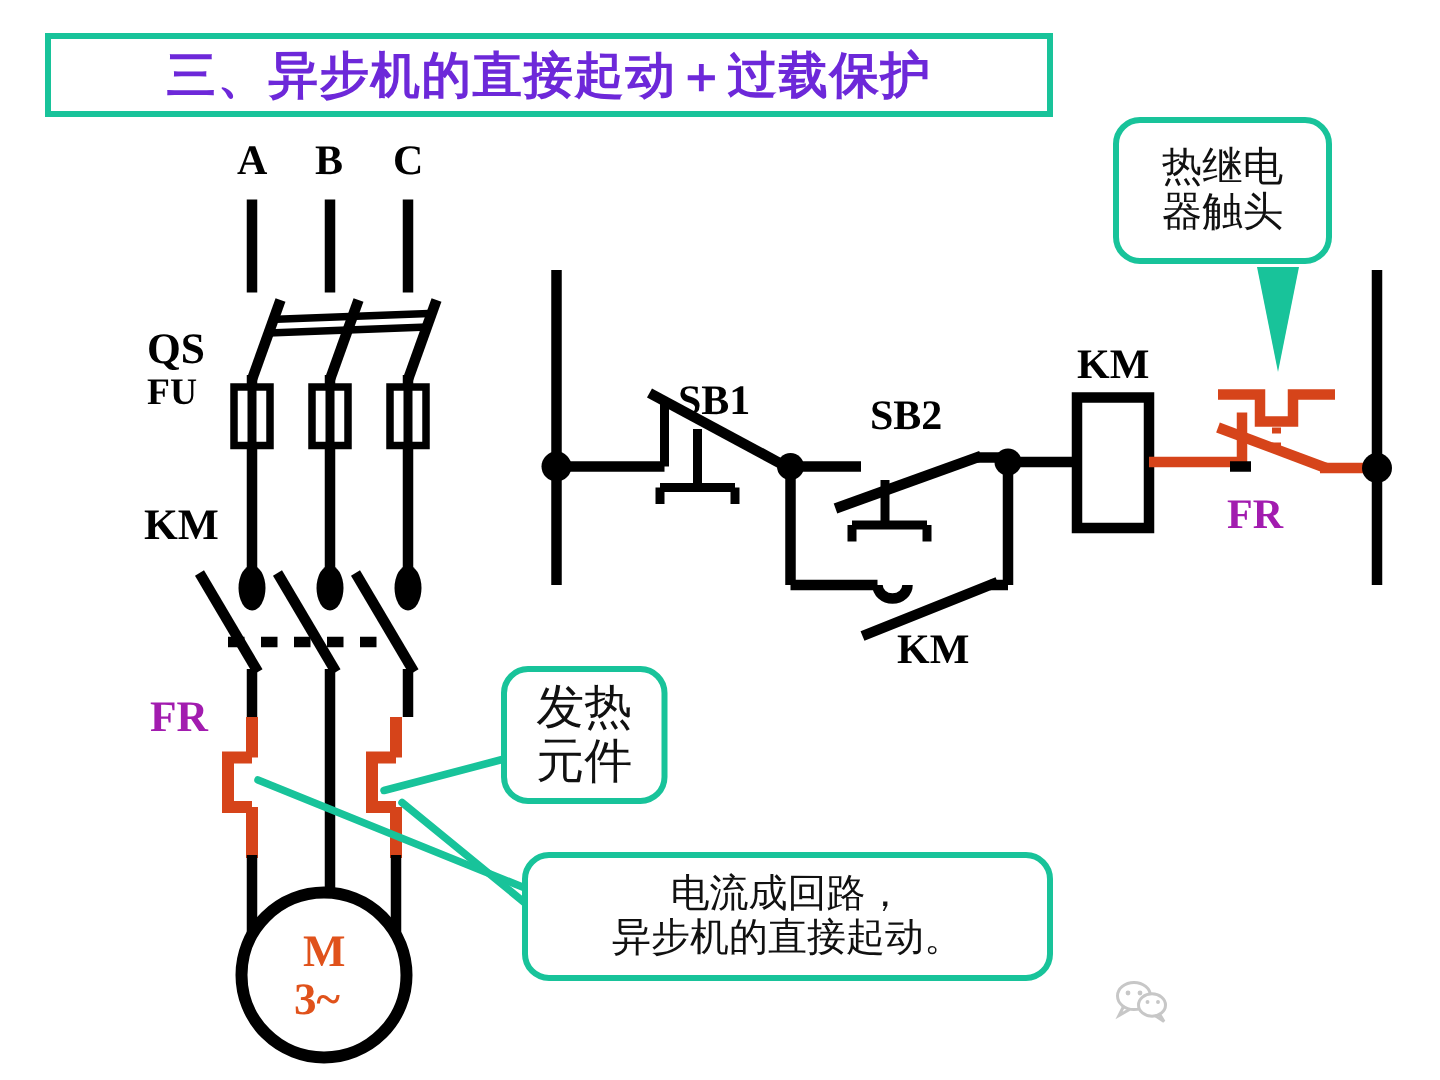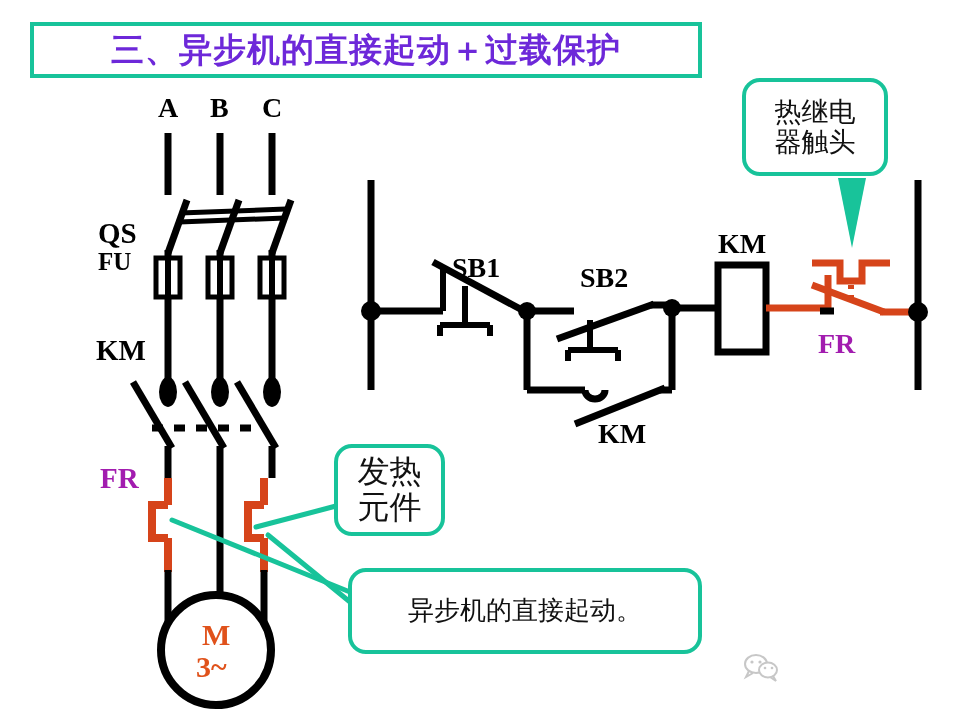--- a/index.html
+++ b/index.html
@@ -241,20 +241,21 @@
 
   <div class="callout" id="callout-heating-element">
     <div>
       <div>发热</div>
       <div>元件</div>
     </div>
   </div>
 
   <div class="callout" id="callout-two-phase">
     <div>
+      <div>电流成回路，</div>
       <div>异步机的直接起动。</div>
     </div>
   </div>
 
   <div id="watermark">
     <svg width="40" height="30" viewBox="0 0 40 30">
       <ellipse cx="14" cy="11" rx="11" ry="9" fill="none" stroke="#9a9a9a" stroke-width="2"></ellipse>
       <path d="M7,18 L4,24 L11,20" fill="none" stroke="#9a9a9a" stroke-width="2"></path>
       <circle cx="10" cy="9" r="1.6" fill="#9a9a9a"></circle>
       <circle cx="18" cy="9" r="1.6" fill="#9a9a9a"></circle>

